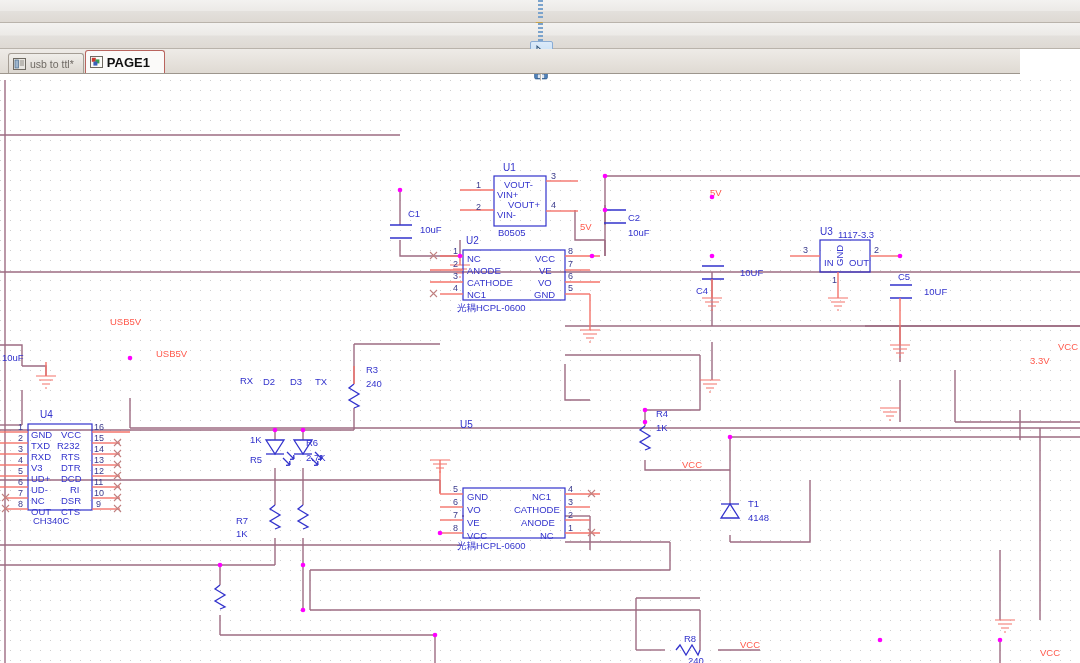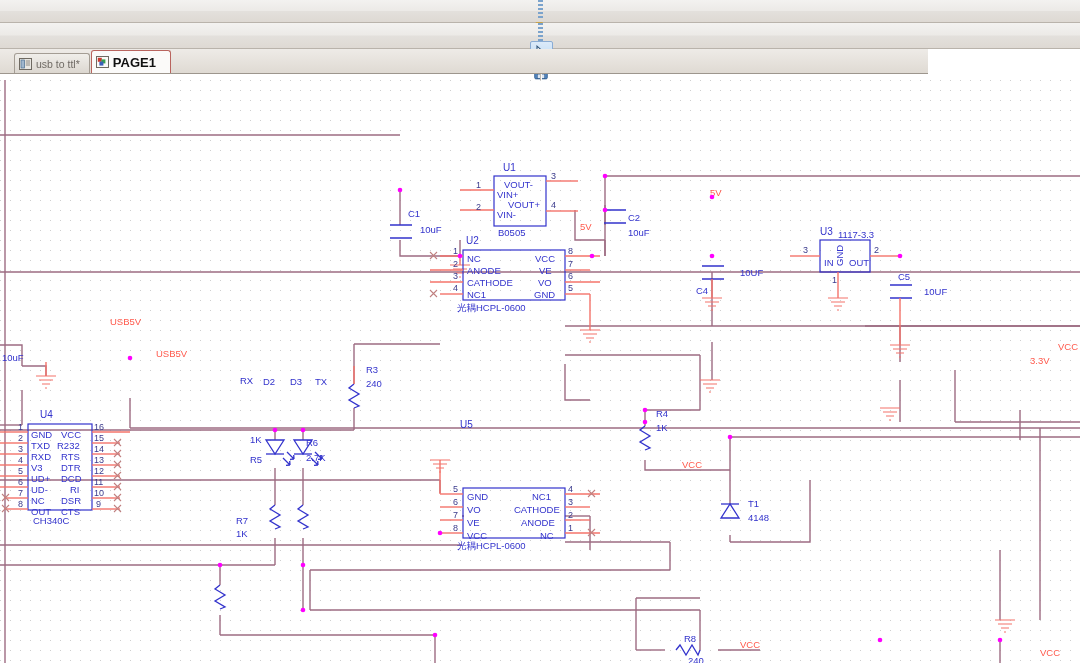--- a/index.html
+++ b/index.html
@@ -52,24 +52,24 @@
   .combo .txt{padding-left:4px;flex:1;overflow:hidden;white-space:nowrap;}
   .combo .arrow{
     width:14px;height:15px;display:flex;align-items:center;justify-content:center;
     background:linear-gradient(to bottom,#fbfaf9,#e6e2dc);
     border-left:1px solid #cdc8c1;
   }
   .caret{width:0;height:0;border-left:3.5px solid transparent;border-right:3.5px solid transparent;border-top:4px solid #2b2b2b;}
 
   
   #tabstrip{
-    position:absolute;top:49px;left:0;width:928px;height:25px;
+    position:absolute;top:49px;left:0;width:1020px;height:25px;
     background:linear-gradient(to bottom,#eeebe7,#dfdad3);
     border-bottom:1px solid #9d968d;box-sizing:border-box;
-    display:flex;align-items:flex-end;padding-left:14px;
+    display:flex;align-items:flex-end;padding-left:8px;
   }
   .tab{
     height:20px;display:flex;align-items:center;gap:4px;
     padding:0 9px 0 4px;margin-right:1px;
     border:1px solid #a49d94;border-bottom:none;
     border-top-left-radius:3px;border-top-right-radius:3px;
     font-size:10.5px;color:#6f6a64;box-sizing:border-box;
     background:linear-gradient(to bottom,#f0eeea,#dcd7d0);
   }
   .tab.active{

